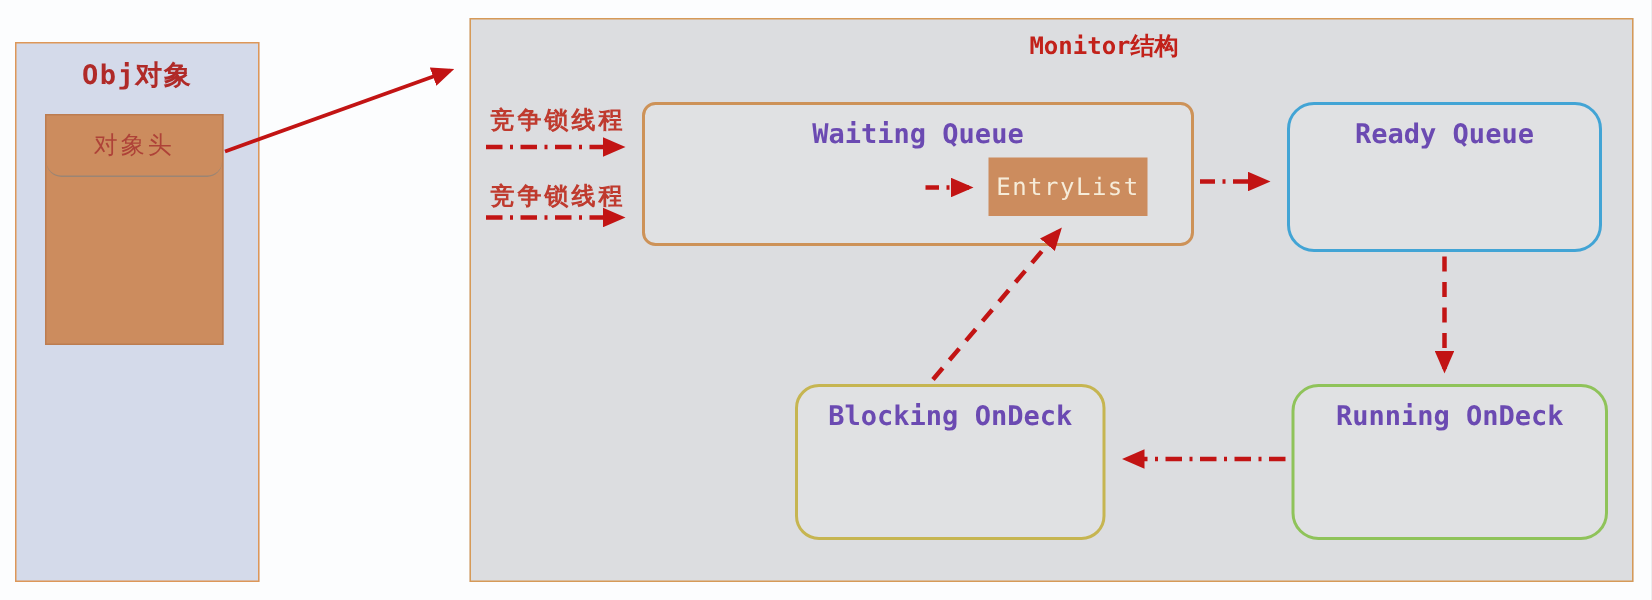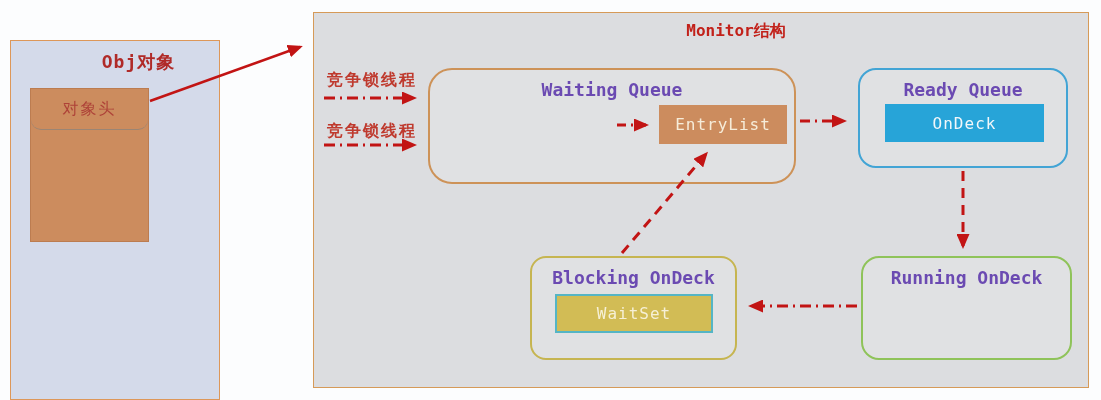--- a/index.html
+++ b/index.html
@@ -31,22 +31,22 @@
   html,body{margin:0;padding:0;}
   body{
     width:1101px;height:400px;background:#fcfdfe;
     font-family:"DejaVu Sans Mono","Liberation Mono",monospace;
     overflow:hidden;
   }
   .canvas{position:relative;width:1101px;height:400px;}
 
   
   .obj-box{
-    position:absolute;left:10px;top:40px;width:161px;height:358px;
-    background:var(--obj-bg);border:1px solid var(--obj-border);padding-left:47px;
+    position:absolute;left:10px;top:28px;width:161px;height:358px;
+    background:var(--obj-bg);border:1px solid var(--obj-border);
   }
   .obj-title{
     margin-top:9px;text-align:center;
     color:var(--obj-title-red);font-size:18px;font-weight:bold;letter-spacing:1px;
   }
   .obj-header{
     position:absolute;left:19px;top:47px;width:119px;height:154px;
     background:var(--orange-fill);border:1px solid var(--orange-border);
     box-sizing:border-box;
   }
@@ -78,22 +78,22 @@
 
   
   .panel{
     position:absolute;box-sizing:border-box;background:var(--panel-bg);
   }
   .panel-title{
     margin-top:9px;text-align:center;
     color:var(--purple);font-size:18px;font-weight:bold;white-space:nowrap;
   }
   .waiting-queue{
-    left:428px;top:68px;width:368px;height:116px;
-    border:2px solid var(--tan-border);border-radius:24px;
+    left:428px;top:68px;width:368px;height:96px;
+    border:2px solid var(--tan-border);border-radius:9px;
   }
   .ready-thread{
     left:858px;top:68px;width:210px;height:100px;
     border:2px solid var(--blue-border);border-radius:18px;
   }
   .blocking-queue{
     left:530px;top:256px;width:207px;height:104px;
     border:2px solid var(--yellow-border);border-radius:16px;
   }
   .running-thread{
@@ -105,21 +105,21 @@
   .item{
     position:absolute;box-sizing:border-box;z-index:2;
     display:flex;align-items:center;justify-content:center;
     font-size:16px;letter-spacing:1px;white-space:nowrap;
   }
   .contention-list{
     left:450px;top:105px;width:162px;height:39px;
     background:var(--orange-fill);color:var(--orange-text);
   }
   .entry-list{
-    left:659px;top:105px;width:128px;height:39px;
+    left:659px;top:105px;width:106px;height:39px;
     background:var(--orange-fill);color:var(--orange-text);
   }
   .ondeck{
     left:885px;top:104px;width:159px;height:38px;
     background:var(--blue-fill);color:var(--light-text);
   }
   .waitset{
     left:555px;top:294px;width:158px;height:39px;
     background:var(--yellow-fill);border:2px solid var(--teal-border);
     color:#f6f0d6;
@@ -157,26 +157,24 @@
   <div class="contend-label second">竞争锁线程</div>
 
   <div class="panel waiting-queue">
     <div class="panel-title">Waiting Queue</div>
   </div>
   <div class="item entry-list">EntryList</div>
 
   <div class="panel ready-thread">
     <div class="panel-title">Ready Queue</div>
   </div>
-  <div class="item ondeck">OnDeck</div>
 
   <div class="panel blocking-queue">
     <div class="panel-title">Blocking OnDeck</div>
   </div>
-  <div class="item waitset">WaitSet</div>
 
   <div class="panel running-thread">
     <div class="panel-title">Running OnDeck</div>
   </div>
 
   <svg class="arrows" viewBox="0 0 1101 400">
     <defs>
       <marker id="ah" markerUnits="userSpaceOnUse" markerWidth="15" markerHeight="13" refX="12" refY="6.5" orient="auto">
         <path class="ah" d="M0,0 L15,6.5 L0,13 Z"></path>
       </marker>

